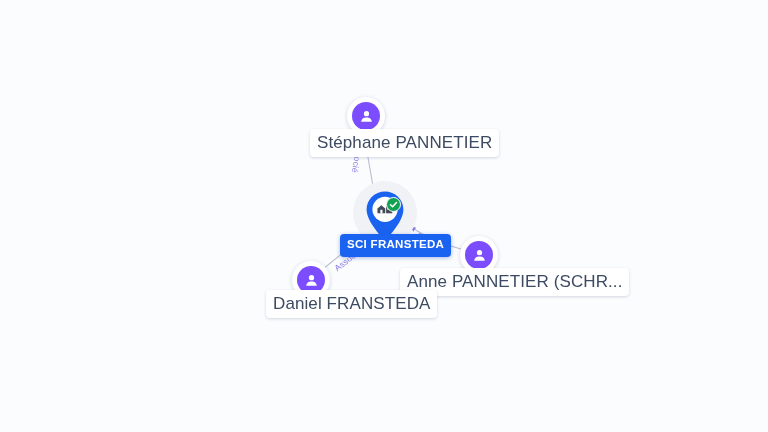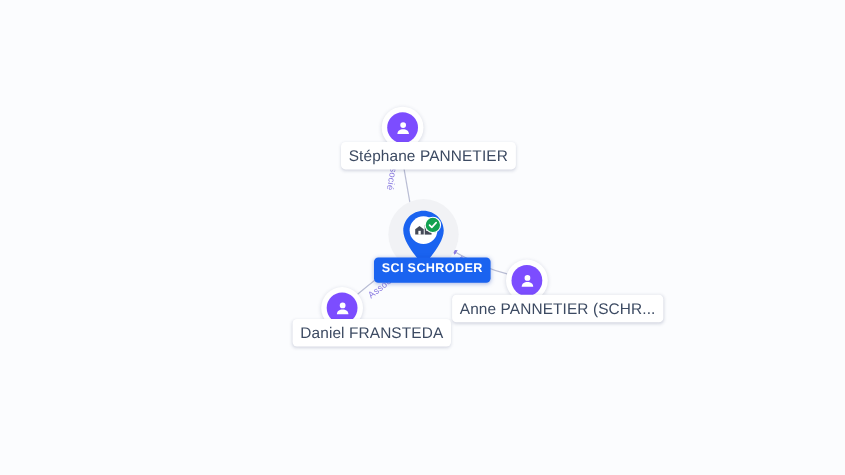--- a/index.html
+++ b/index.html
@@ -78,21 +78,21 @@
     align-items: center;
     justify-content: center;
     box-sizing: border-box;
   }
 
   
   .node-label {
     position: absolute;
     background: #ffffff;
     color: #3c4a62;
-    font-size: 14px;
+    font-size: 17px;
     line-height: 1;
     padding: 5px 7px 6px 7px;
     border-radius: 4px;
     white-space: nowrap;
     box-shadow: 0 1px 3px rgba(30,40,90,0.18);
     letter-spacing: 0.1px;
   }
   .node-label.primary {
     background: #1a63f0;
     color: #ffffff;
@@ -148,21 +148,21 @@
   <div class="node-label" style="left:310px; top:129px;">Stéphane PANNETIER</div>
 
   <div class="person-node" style="left:460px; top:236px;">
     <div class="person-disc">
       <svg width="17" height="17" viewBox="0 0 24 24" fill="#ffffff">
         <circle cx="12" cy="8" r="3.7"></circle>
         <path d="M4.6 19.4c0-4.1 3.3-6.1 7.4-6.1s7.4 2 7.4 6.1z"></path>
       </svg>
     </div>
   </div>
-  <div class="node-label" style="left:411px; top:268px;">Anne PANNETIER (SCHR...</div>
+  <div class="node-label" style="left:400px; top:268px;">Anne PANNETIER (SCHR...</div>
 
   <div class="person-node" style="left:292px; top:261px;">
     <div class="person-disc">
       <svg width="17" height="17" viewBox="0 0 24 24" fill="#ffffff">
         <circle cx="12" cy="8" r="3.7"></circle>
         <path d="M4.6 19.4c0-4.1 3.3-6.1 7.4-6.1s7.4 2 7.4 6.1z"></path>
       </svg>
     </div>
   </div>
   <div class="node-label" style="left:266px; top:290px;">Daniel FRANSTEDA</div>
@@ -186,15 +186,15 @@
       </g>
     </svg>
   </div>
 
   <div class="verified-badge" style="left:386px; top:197px;">
     <svg width="9" height="9" viewBox="0 0 24 24" fill="none" stroke="#ffffff" stroke-width="4" stroke-linecap="round" stroke-linejoin="round">
       <path d="M4 12.5 L9.5 18 L20 6.5"></path>
     </svg>
   </div>
 
-  <div class="node-label primary" style="left:340px; top:234px;">SCI SCHRODER</div>
+  <div class="node-label primary" style="left:340px; top:234px;">SCI FRANSTEDA</div>
 
 </div>
 
 </body></html>

